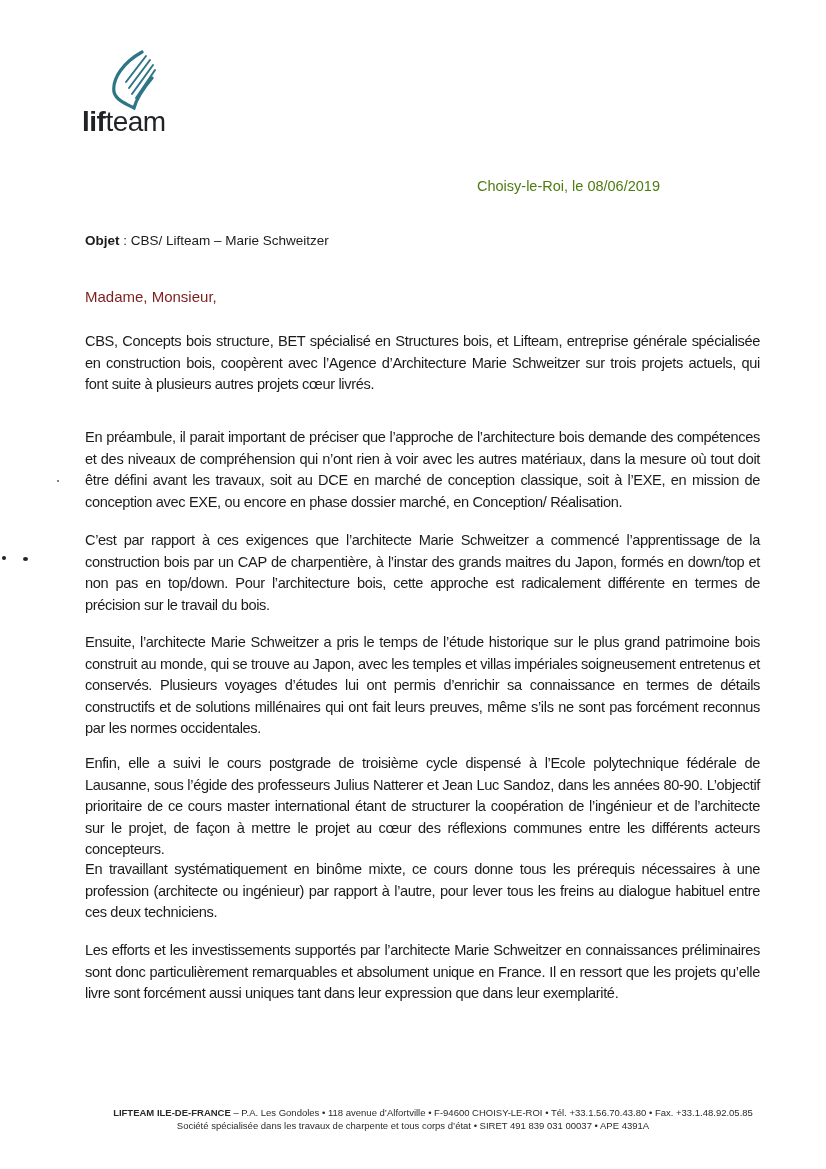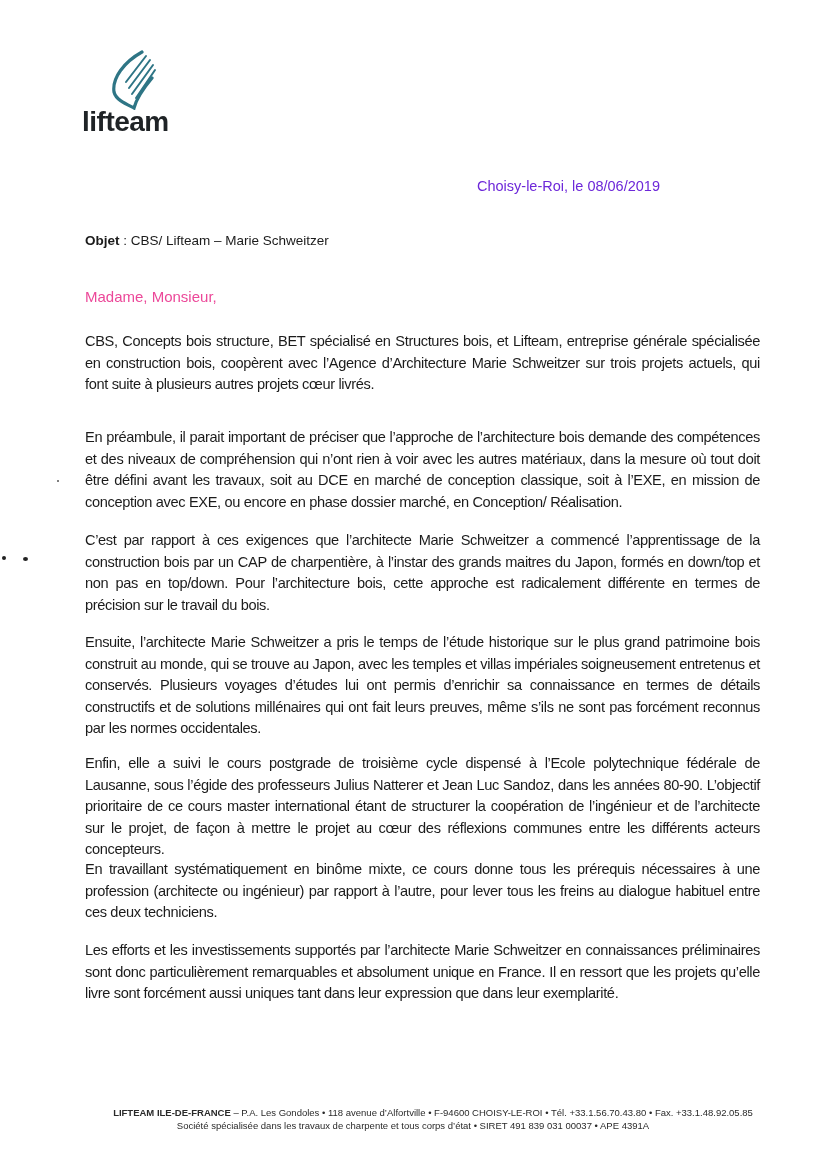--- a/index.html
+++ b/index.html
@@ -7,31 +7,31 @@
     width: 826px; height: 1169px; position: relative; overflow: hidden;
     font-family: "Liberation Sans", sans-serif; color: #1d1d1d;
   }
   .logo { position: absolute; left: 82px; top: 48px; width: 110px; height: 95px; }
   .logo svg { position: absolute; left: 20px; top: 0; width: 60px; height: 62px; }
   .logo-text {
     position: absolute; left: 0; top: 58px; font-size: 28px; letter-spacing: -0.5px;
     color: #1f2326; white-space: nowrap;
   }
   .logo-text .light { font-weight: bold; }
-  .logo-text .bold { font-weight: bold; }
+  .logo-text .bold { font-weight: normal; }
 
   .date {
-    position: absolute; left: 477px; top: 178px; font-size: 14.5px; color: #6d28d9;
+    position: absolute; left: 477px; top: 178px; font-size: 14.5px; color: #4d7c0f;
   }
   .subject {
     position: absolute; left: 85px; top: 233px; font-size: 13.5px; color: #1b1b1b;
   }
   .subject b { font-weight: bold; }
   .salutation {
-    position: absolute; left: 85px; top: 288px; font-size: 15px; color: #ec4899;
+    position: absolute; left: 85px; top: 288px; font-size: 15px; color: #7f1d1d;
   }
   .body-text {
     position: absolute; left: 85px; width: 675px;
     font-size: 14.6px; line-height: 21.5px; color: #1b1b1b; text-align: justify;
     font-family: "Liberation Sans Narrow", "Liberation Sans", sans-serif;
     letter-spacing: -0.35px;
   }
   .p1 { top: 331px; }
   .p2 { top: 427px; }
   .p3 { top: 530px; }

